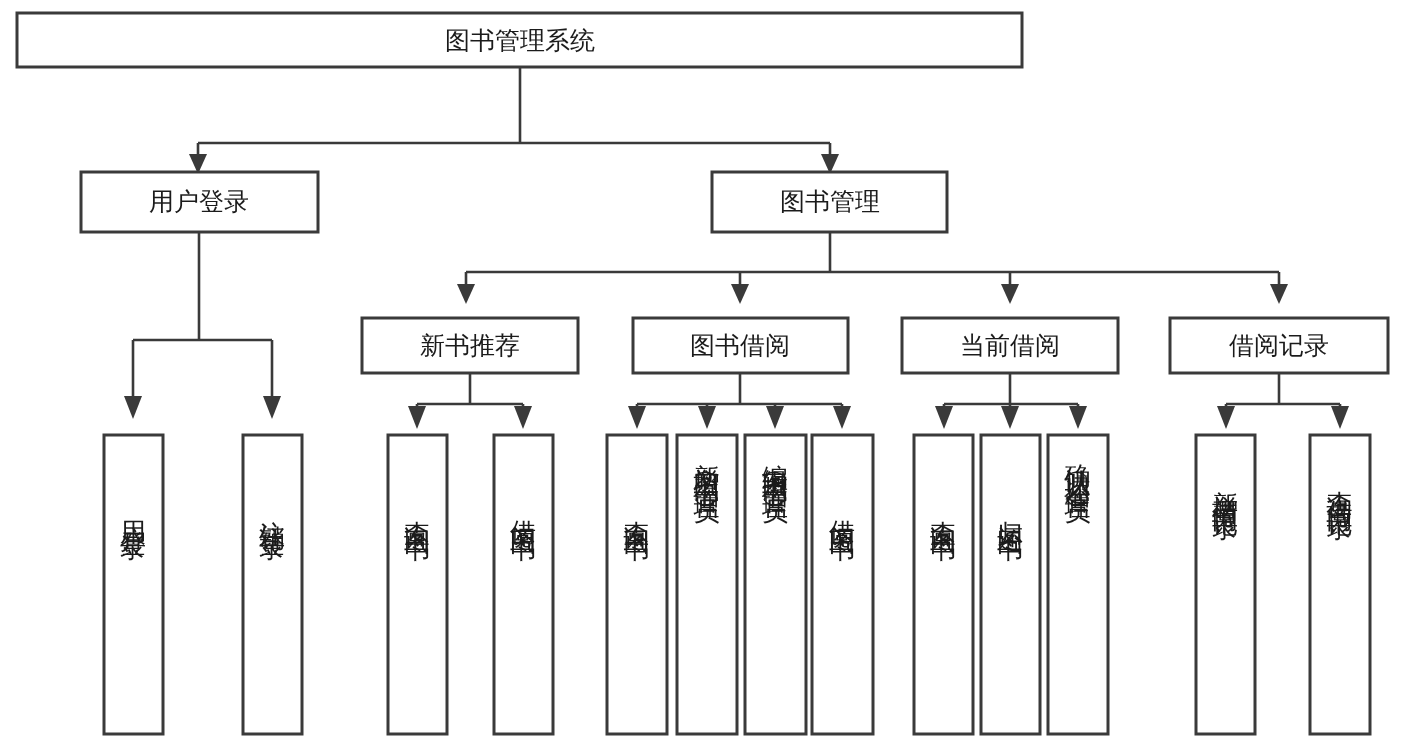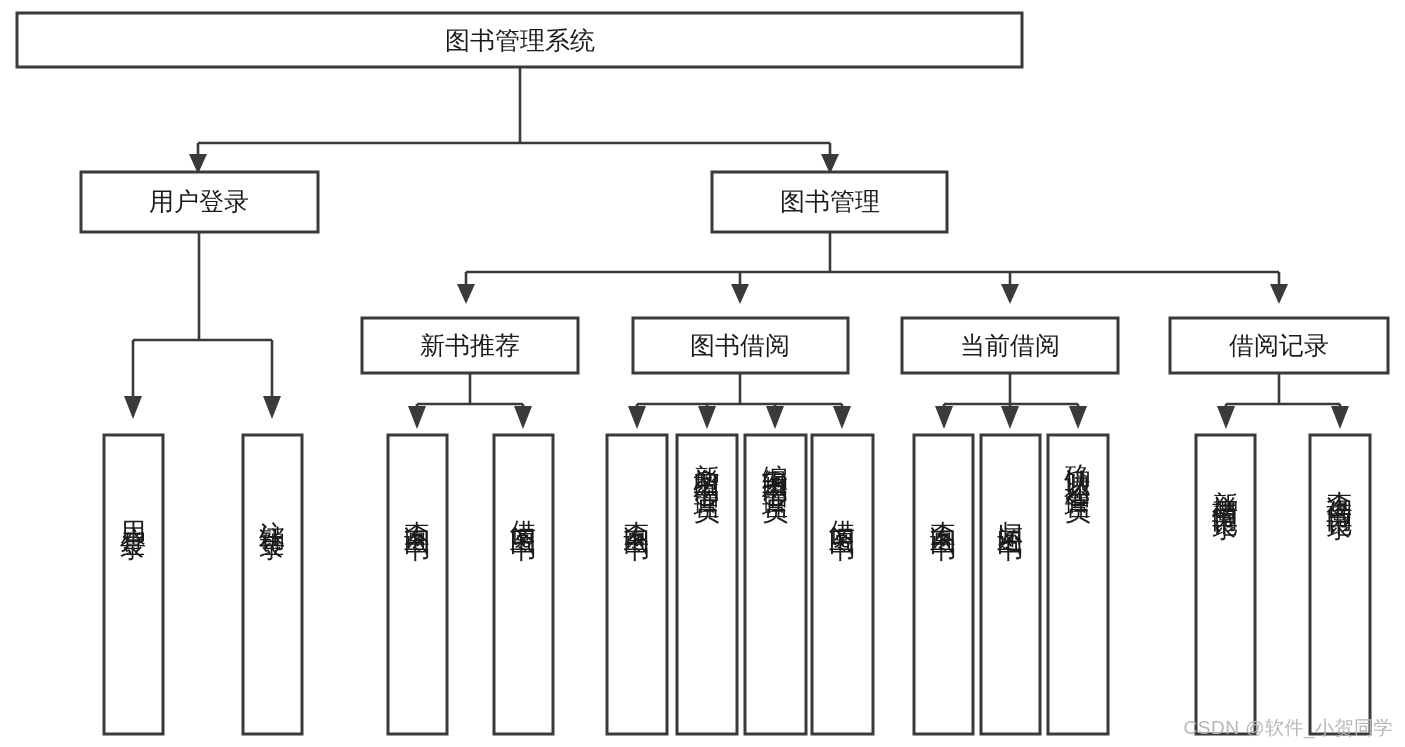--- a/index.html
+++ b/index.html
@@ -249,14 +249,13 @@
     <span class="leaf-label">确认归还（管理员）</span>
   </div>
 
   <div class="leaf-label-wrap" style="left:1196px; top:470px; width:59px;">
     <span class="leaf-label">新增借阅记录</span>
   </div>
   <div class="leaf-label-wrap" style="left:1310px; top:470px; width:60px;">
     <span class="leaf-label">查询借阅记录</span>
   </div>
 
-  <div class="watermark">CSDN @软件_小贺同学</div>
 </div>
 
 </body></html>

